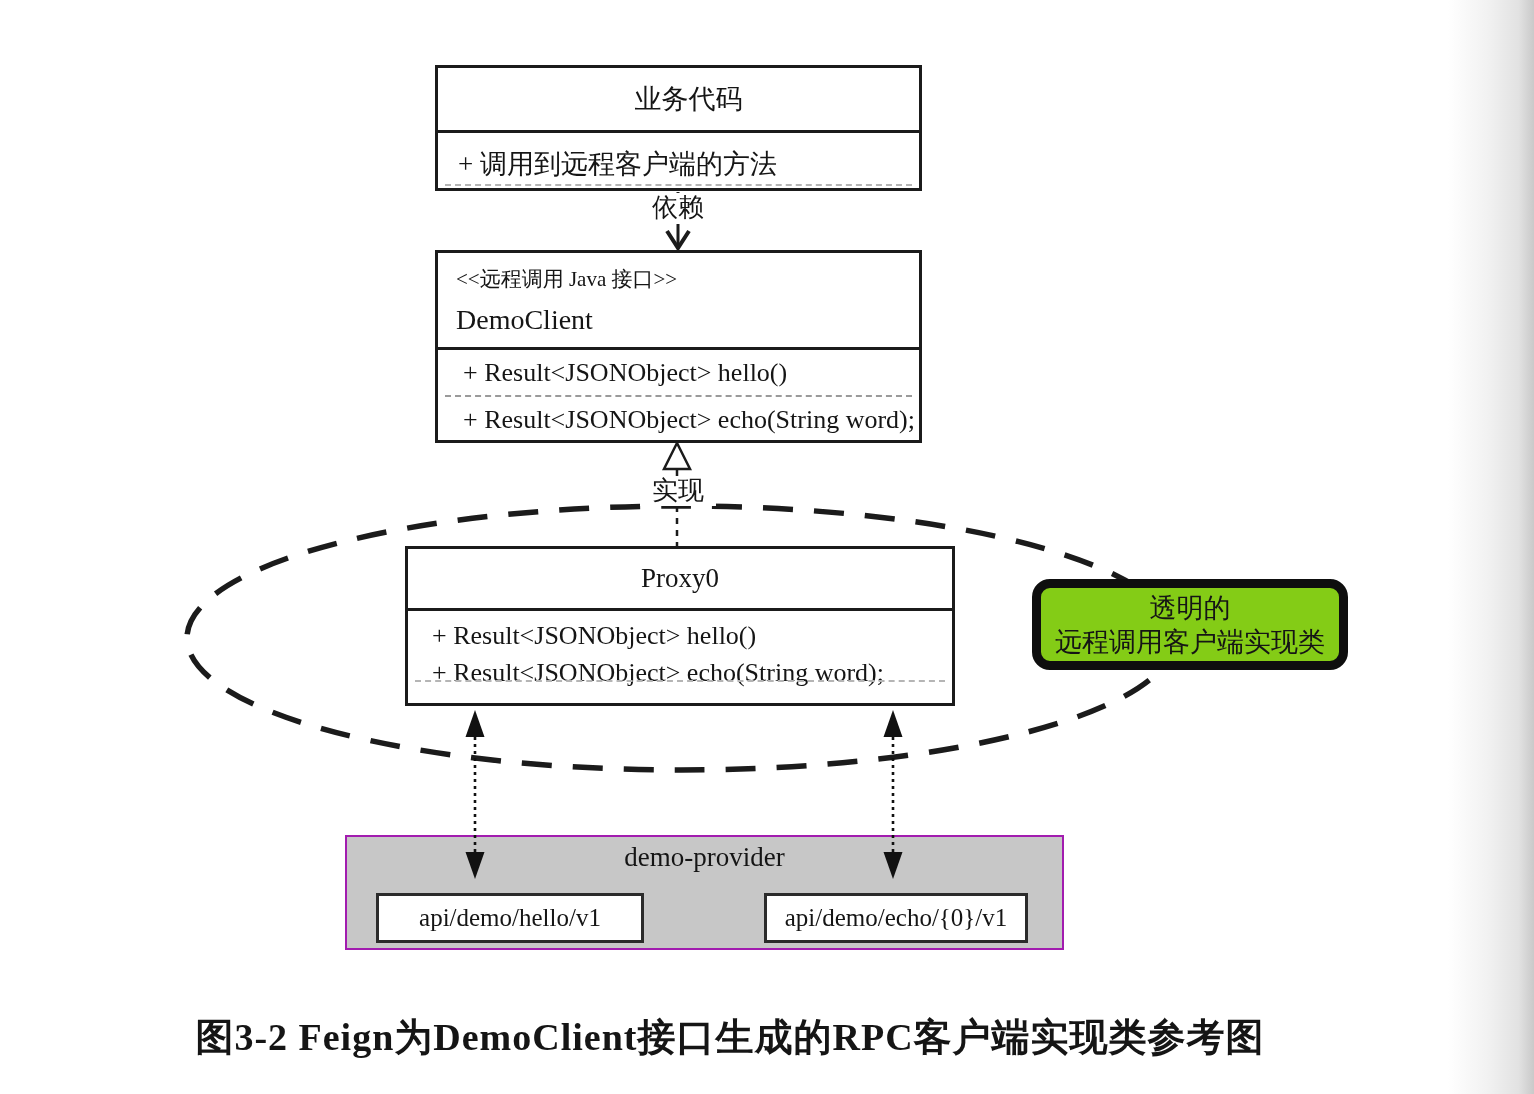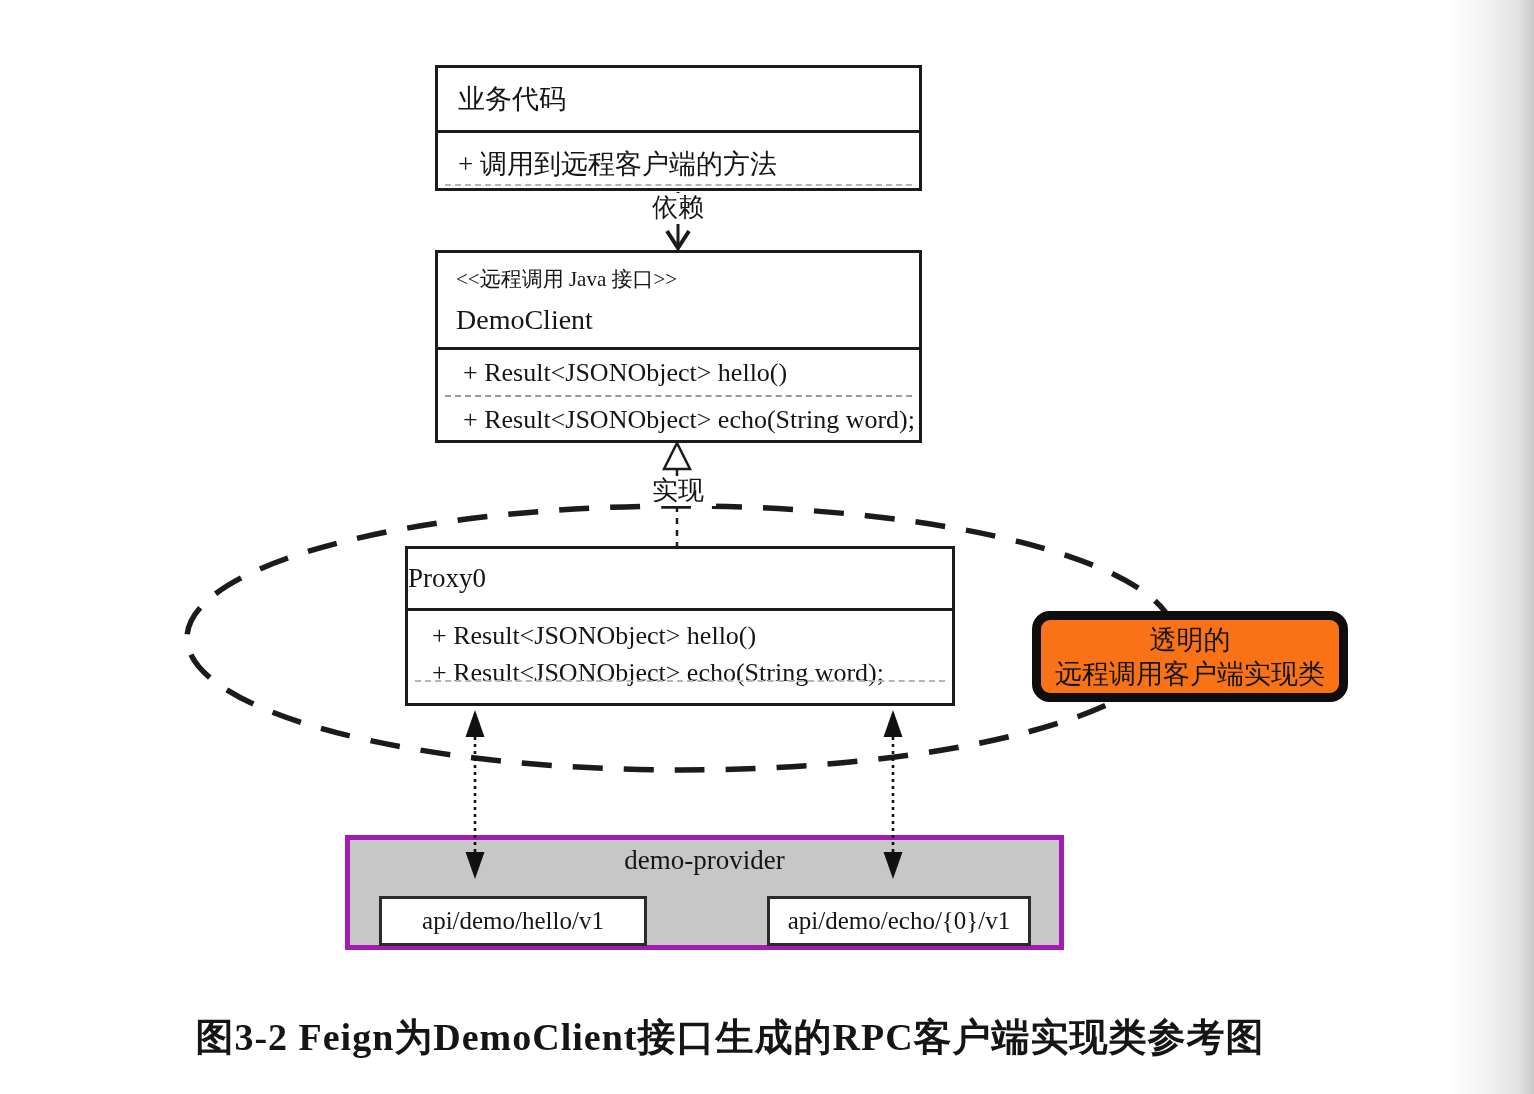--- a/index.html
+++ b/index.html
@@ -17,21 +17,21 @@
   svg.layer { position:absolute; left:0; top:0; width:1534px; height:1094px; }
   #svg-back  { z-index:0; }
   #svg-front { z-index:2; }
   .z1 { z-index:1; }
 
   .uml-box {
     position:absolute; background:#ffffff;
     border:3px solid #1b1b1b; box-sizing:border-box;
   }
   .compartment { position:relative; box-sizing:border-box; }
-  .divider { border-bottom:3px solid #1b1b1b; }
+  .divider { border-bottom:3px solid #1b1b1b;justify-content:center; }
   .faint-dash {
     position:absolute; left:7px; right:7px; bottom:9px;
     border-top:2px dashed #b5b5b5;
   }
   .title-text { font-size:27px; }
   .method-text { font-size:26px; white-space:nowrap; }
 
   
   #business-box { left:435px; top:65px; width:487px; height:126px; }
   #business-title { height:65px; display:flex; align-items:center; padding-left:20px; }
@@ -55,30 +55,30 @@
 
   
   #proxy-box { left:405px; top:546px; width:550px; height:160px; }
   #proxy-name { height:62px; display:flex; align-items:center; padding-left:0; font-size:27px; }
   #proxy-methods { padding-top:6px; }
   #proxy-methods .mrow { height:37px; display:flex; align-items:center; padding-left:24px; }
 
   
   #callout {
     position:absolute; left:1032px; top:579px; width:316px; height:91px;
-    background:#f97316; border:9px solid #0e0e0e; border-radius:18px;
+    background:#84cc16; border:9px solid #0e0e0e; border-radius:18px;
     box-sizing:border-box; display:flex; flex-direction:column;
     align-items:center; justify-content:center; z-index:1;
-    font-size:27px; line-height:34px; text-align:center; white-space:nowrap;margin-top:32px;
+    font-size:27px; line-height:34px; text-align:center; white-space:nowrap;
   }
 
   
   #provider-box {
     position:absolute; left:345px; top:835px; width:719px; height:115px;
-    background:#c7c7c7; border:5px solid #a21caf; box-sizing:border-box; z-index:1;
+    background:#c7c7c7; border:2px solid #a21caf; box-sizing:border-box; z-index:1;
   }
   #provider-title {
     position:absolute; left:0; top:5px; width:100%; text-align:center;
     font-size:27px;
   }
   .endpoint-box {
     position:absolute; top:56px; height:50px; background:#ffffff;
     border:3px solid #2b2b2b; box-sizing:border-box;
     display:flex; align-items:center; justify-content:center;
     font-size:25px; white-space:nowrap;

